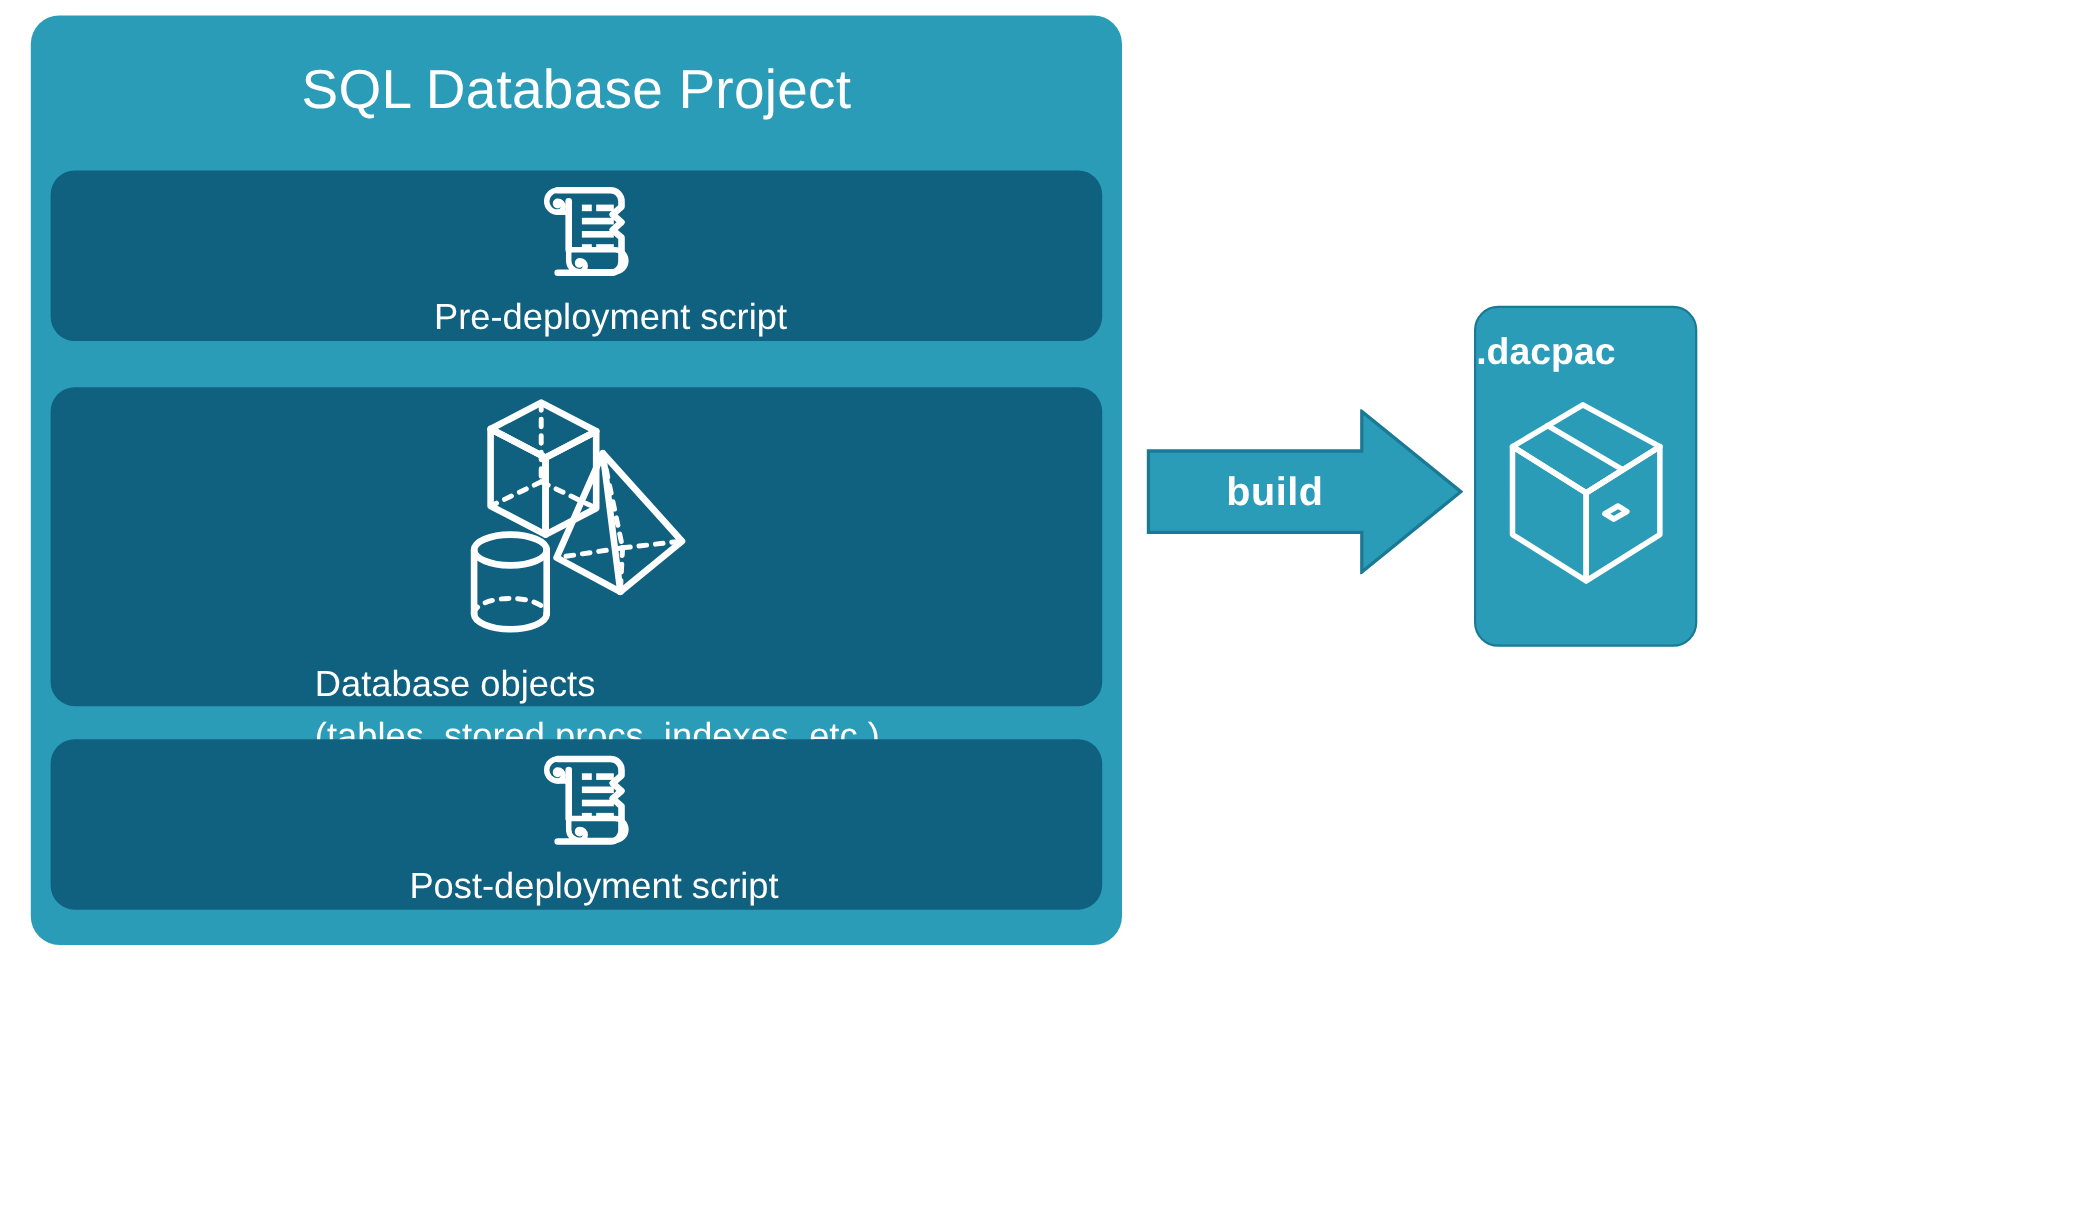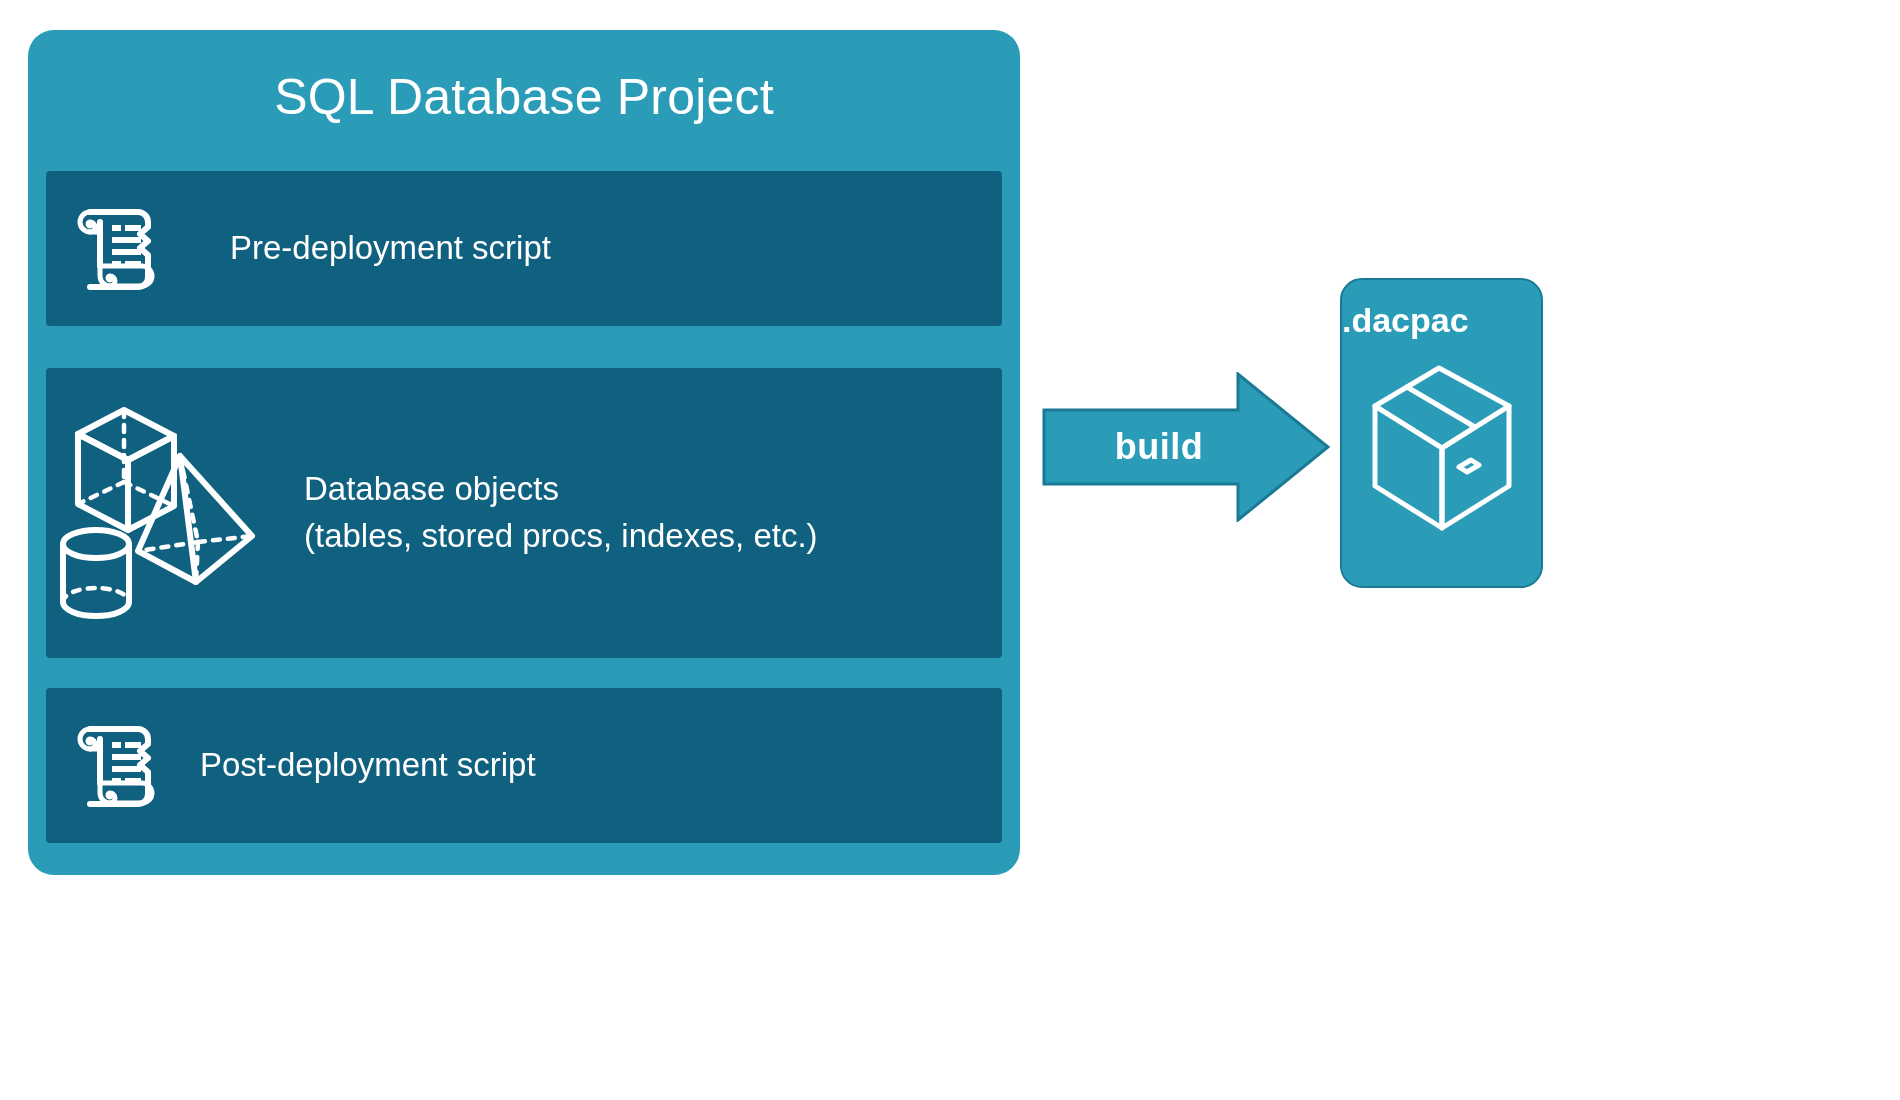--- a/index.html
+++ b/index.html
@@ -12,21 +12,21 @@
     height: 1100px;
     font-family: "Liberation Sans", sans-serif;
     overflow: hidden;
     position: relative;
   }
 
   
   #project-card {
     position: absolute;
     left: 28px;
-    top: 30px;
+    top: 14px;
     width: 992px;
     height: 845px;
     background: #2B9CB8;
     border-radius: 26px;
     box-sizing: border-box;
   }
 
   #project-title {
     position: absolute;
     left: 0;
@@ -39,27 +39,28 @@
     letter-spacing: 0.2px;
     line-height: 1.1;
   }
 
   
   .inner-row {
     position: absolute;
     left: 18px;
     width: 956px;
     background: #10607F;
-    border-radius: 4px;
+    border-radius: 22px;
     box-sizing: border-box;
     display: flex;
     align-items: center;
+    flex-direction: column;
   }
   #row-pre  { top: 141px; height: 155px; }
-  #row-objs { top: 338px; height: 290px; }
+  #row-objs { top: 338px; height: 290px; gap: 12px; }
   #row-post { top: 658px; height: 155px; }
 
   .row-icon {
     flex: 0 0 auto;
     margin-left: 18px;
     display: flex;
     align-items: center;
     justify-content: center;
   }
   #row-objs .row-icon { margin-left: 10px; align-self: center; }

